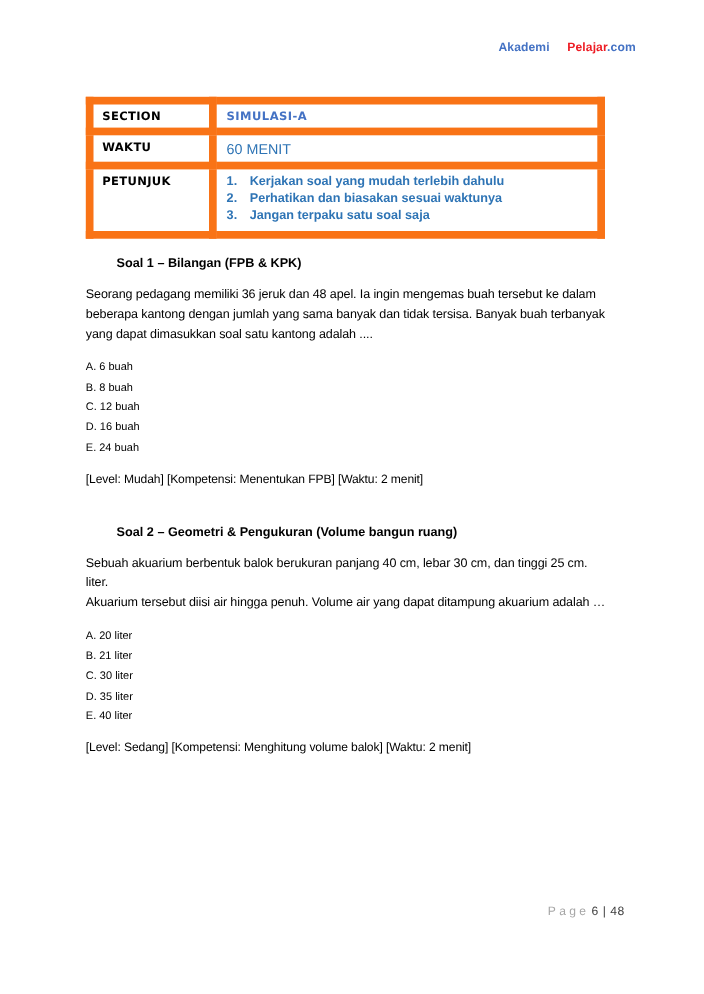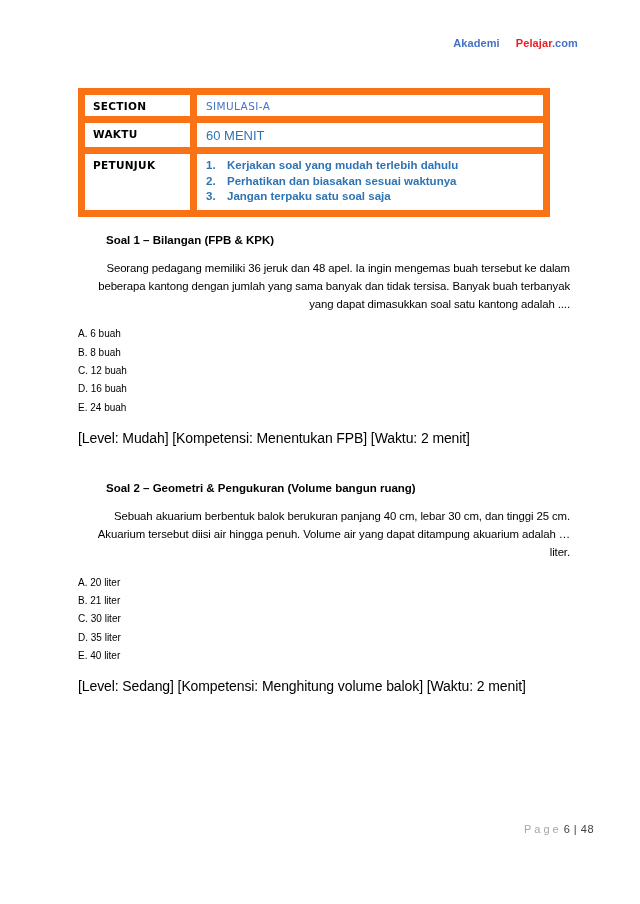--- a/index.html
+++ b/index.html
@@ -52,21 +52,21 @@
     letter-spacing: 0.3px;
     color: #000000;
   }
   .row-simple .cell-label, .row-simple .cell-value { height: 25px; }
   .cell-value {
     padding: 5px 8px 4px 9px;
     font-size: 11.5px;
   }
   .value-heavy {
     font-family: "DejaVu Sans", sans-serif;
-    font-weight: 400;
+    font-weight: 700;
     font-size: 10.5px;
     letter-spacing: 0.4px;
     color: #4472C4;
   }
   .value-regular { color: #2E74B5; font-size: 13px; margin-left: 48px; }
   .petunjuk-cell { padding-top: 4px; padding-bottom: 5px; }
   .petunjuk-item {
     display: flex;
     color: #2E74B5;
     font-weight: 600;
@@ -78,44 +78,44 @@
   
   .question { margin-top: 17px; }
   .question.q2 { margin-top: 36px; }
   .q-heading {
     font-size: 11.5px;
     font-weight: 700;
     margin-bottom: 13px;
     white-space: nowrap;
     margin-left: 28px;
   }
-  .q-body { margin-bottom: 12px; text-align: right; }
+  .q-body { margin-bottom: 12px; }
   .q-line {
     font-size: 11.4px;
     line-height: 18.3px;
     letter-spacing: -0.1px;
     white-space: nowrap;
   }
   .options { margin-bottom: 13px; }
   .option {
     font-size: 10px;
     line-height: 18.3px;
     white-space: nowrap;
   }
   .q-meta {
-    font-size: 14px;
+    font-size: 11px;
     letter-spacing: -0.1px;
     white-space: nowrap;
   }
 
   
   .footer {
     position: absolute;
     top: 823px;
-    right: 46px;
+    right: 72px;
     font-size: 11px;
   }
   .page-word { color: #A6A6A6; letter-spacing: 3px; margin-right: 2px; }
   .page-value { color: #404040; letter-spacing: 0.5px; }
 </style>
 </head>
 <body>
 
 <div class="page">
 
@@ -169,22 +169,22 @@
         <div class="option">D. 16 buah</div>
         <div class="option">E. 24 buah</div>
       </div>
       <div class="q-meta">[Level: Mudah] [Kompetensi: Menentukan FPB] [Waktu: 2 menit]</div>
     </section>
 
     <section class="question q2">
       <div class="q-heading">Soal 2 – Geometri &amp; Pengukuran (Volume bangun ruang)</div>
       <div class="q-body">
         <div class="q-line">Sebuah akuarium berbentuk balok berukuran panjang 40 cm, lebar 30 cm, dan tinggi 25 cm.</div>
+        <div class="q-line">liter.</div>
         <div class="q-line">Akuarium tersebut diisi air hingga penuh. Volume air yang dapat ditampung akuarium adalah …</div>
-        <div class="q-line">liter.</div>
       </div>
       <div class="options">
         <div class="option">A. 20 liter</div>
         <div class="option">B. 21 liter</div>
         <div class="option">C. 30 liter</div>
         <div class="option">D. 35 liter</div>
         <div class="option">E. 40 liter</div>
       </div>
       <div class="q-meta">[Level: Sedang] [Kompetensi: Menghitung volume balok] [Waktu: 2 menit]</div>
     </section>

